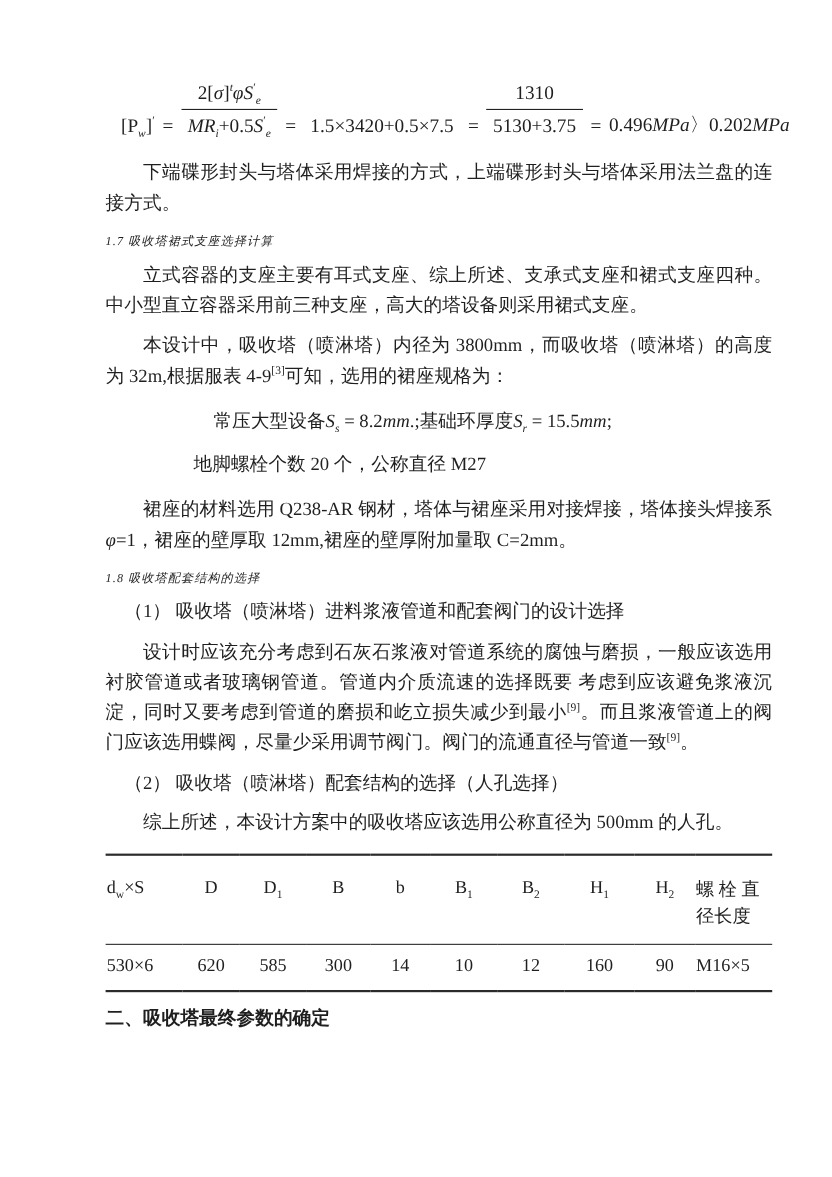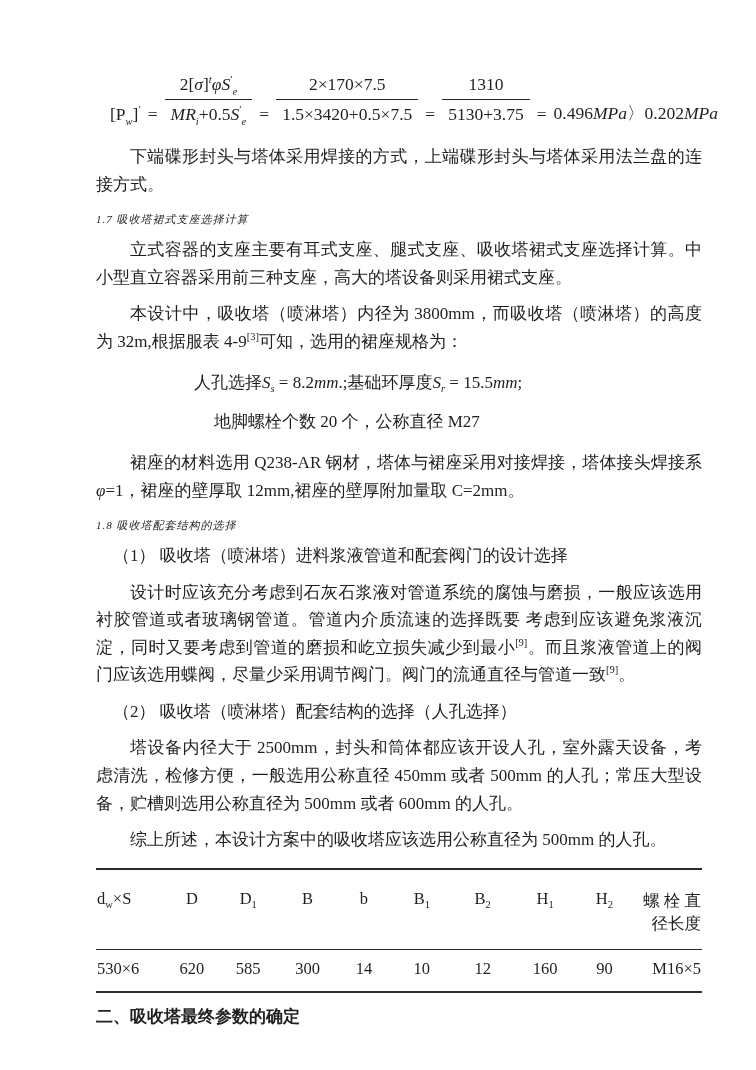--- a/index.html
+++ b/index.html
@@ -35,91 +35,89 @@
     display:flex; align-items:flex-end; gap:7px;
     font-size:17.5px; margin:4px 0 18px 14px; white-space:nowrap;
   }
   .frac { display:inline-block; text-align:center; vertical-align:middle; }
   .frac .num { display:block; padding:0 6px 4px; border-bottom:1.4px solid #222; }
   .frac .den { display:block; padding:4px 6px 0; }
 
   .math-line {
     font-size:17px; margin:16px 0 16px 98px; white-space:nowrap;
   }
-  .math-line.second { margin-left:118px; }
+  .math-line.second { margin-left:80px; }
 
   
   table.ptable {
     width:606px; border-collapse:collapse; table-layout:fixed;
     margin:14px 0 2px 0; font-size:16.5px;
   }
   table.ptable thead tr { border-top:2px solid #2b2b2b; border-bottom:1.5px solid #2b2b2b; }
   table.ptable tbody tr { border-bottom:2px solid #2b2b2b; }
   table.ptable th, table.ptable td {
     font-weight:normal; vertical-align:top; padding:19px 1px 13px 1px; text-align:center;
   }
   table.ptable td { padding:9px 1px 12px 1px; }
   table.ptable th.first, table.ptable td.first { text-align:left; }
-  table.ptable th.last, table.ptable td.last { text-align:right; }
+  table.ptable th.last, table.ptable td.last { text-align:left; }
   .hline { display:block; line-height:1.45; }
   col.c0 { width:11.5%; } col.c1 { width:8.5%; } col.c2 { width:10%; }
   col.c3 { width:9.5%; } col.c4 { width:9%; } col.c5 { width:10%; }
   col.c6 { width:10%; } col.c7 { width:10.5%; } col.c8 { width:9%; }
   col.c9 { width:11.5%; }
 </style>
 </head>
 <body>
 
 <div class="content">
 
   <div class="formula">
     <span><span>[P</span><sub class="it">w</sub><span>]</span><sup>′</sup></span>
     <span>=</span>
     <span class="frac">
       <span class="num"><span>2[</span><span class="it">σ</span><span>]</span><sup class="it">t</sup><span class="it">φ</span><span class="it">S</span><sup>′</sup><sub class="it">e</sub></span>
       <span class="den"><span class="it">MR</span><sub class="it">i</sub><span>+0.5</span><span class="it">S</span><sup>′</sup><sub class="it">e</sub></span>
     </span>
     <span>=</span>
     <span class="frac">
-      <span class="num">2×170×7.5</span>
       <span class="den">1.5×3420+0.5×7.5</span>
     </span>
     <span>=</span>
     <span class="frac">
       <span class="num">1310</span>
       <span class="den">5130+3.75</span>
     </span>
     <span>=</span>
     <span><span>0.496</span><span class="it">MPa</span><span>〉</span><span>0.202</span><span class="it">MPa</span></span>
   </div>
 
 
   <p class="body-text indent2">下端碟形封头与塔体采用焊接的方式，上端碟形封头与塔体采用法兰盘的连接方式。</p>
 
   <div class="kaiti-heading">1.7 吸收塔裙式支座选择计算</div>
 
-  <p class="body-text indent2">立式容器的支座主要有耳式支座、腿式支座、吸收塔裙式支座选择计算。中小型直立容器采用前三种支座，高大的塔设备则采用裙式支座。</p>
+  <p class="body-text indent2">立式容器的支座主要有耳式支座、综上所述、支承式支座和裙式支座四种。中小型直立容器采用前三种支座，高大的塔设备则采用裙式支座。</p>
 
   <p class="body-text indent2"><span>本设计中，吸收塔（喷淋塔）内径为 3800mm，而吸收塔（喷淋塔）的高度为 32m,根据服表 4-9</span><sup class="ref">[3]</sup><span>可知，选用的裙座规格为：</span></p>
 
-  <div class="math-line"><span>人孔选择</span><span class="it">S</span><sub class="it">s</sub><span> = 8.2</span><span class="it">mm</span><span>.;</span><span>基础环厚度</span><span class="it">S</span><sub class="it">r</sub><span> = 15.5</span><span class="it">mm</span><span>;</span></div>
+  <div class="math-line"><span>常压大型设备</span><span class="it">S</span><sub class="it">s</sub><span> = 8.2</span><span class="it">mm</span><span>.;</span><span>基础环厚度</span><span class="it">S</span><sub class="it">r</sub><span> = 15.5</span><span class="it">mm</span><span>;</span></div>
 
   <div class="math-line second">地脚螺栓个数 20 个，公称直径 M27</div>
 
   <p class="body-text indent2"><span>裙座的材料选用 Q238-AR 钢材，塔体与裙座采用对接焊接，塔体接头焊接系 </span><span class="it">φ</span><span>=1，裙座的壁厚取 12mm,裙座的壁厚附加量取 C=2mm。</span></p>
 
   <div class="kaiti-heading">1.8 吸收塔配套结构的选择</div>
 
   <p class="body-text indent1">（1） 吸收塔（喷淋塔）进料浆液管道和配套阀门的设计选择</p>
 
   <p class="body-text indent2"><span>设计时应该充分考虑到石灰石浆液对管道系统的腐蚀与磨损，一般应该选用衬胶管道或者玻璃钢管道。管道内介质流速的选择既要 考虑到应该避免浆液沉淀，同时又要考虑到管道的磨损和屹立损失减少到最小</span><sup class="ref">[9]</sup><span>。而且浆液管道上的阀门应该选用蝶阀，尽量少采用调节阀门。阀门的流通直径与管道一致</span><sup class="ref">[9]</sup><span>。</span></p>
 
   <p class="body-text indent1">（2） 吸收塔（喷淋塔）配套结构的选择（人孔选择）</p>
 
-  <p class="body-text indent2">塔设备内径大于 2500mm，封头和筒体都应该开设人孔，室外露天设备，考虑清洗，检修方便，一般选用公称直径 450mm 或者 500mm 的人孔；常压大型设备，贮槽则选用公称直径为 500mm 或者 600mm 的人孔。</p>
 
   <p class="body-text indent2">综上所述，本设计方案中的吸收塔应该选用公称直径为 500mm 的人孔。</p>
 
   <table class="ptable">
     <colgroup>
       <col class="c0">
         <col class="c1">
         <col class="c2">
         <col class="c3">
         <col class="c4">

